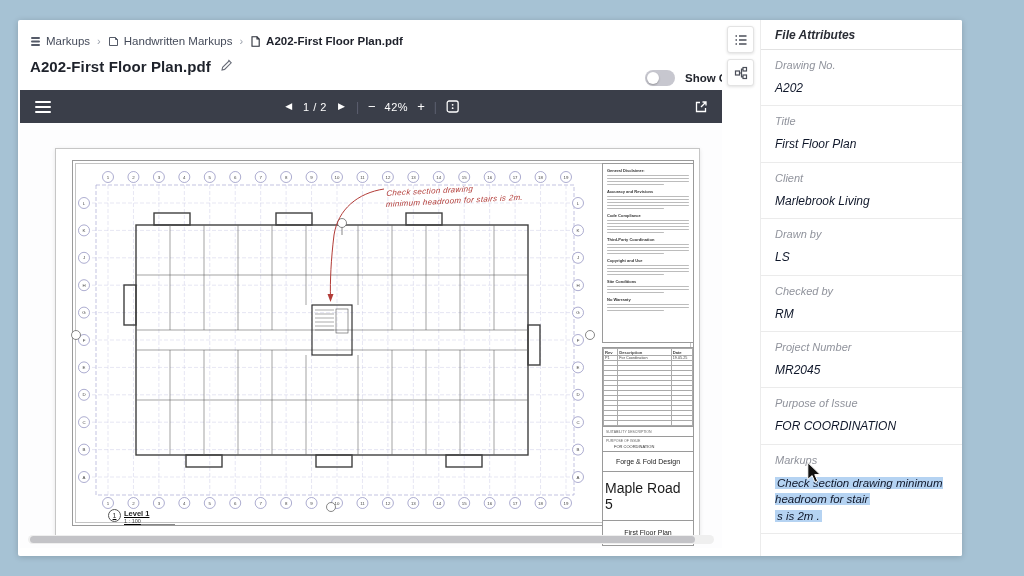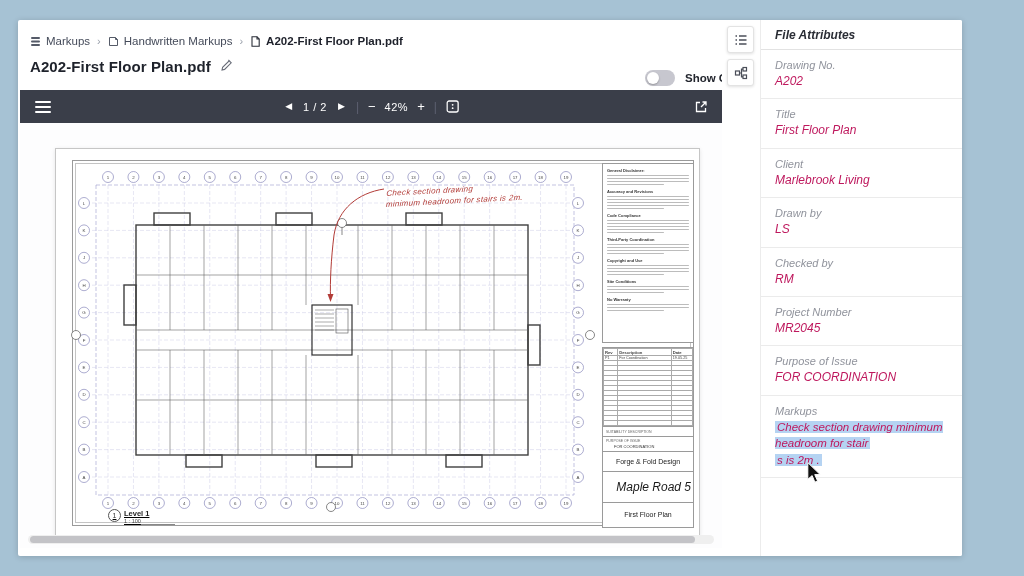--- a/index.html
+++ b/index.html
@@ -71,42 +71,42 @@
 
   .titleblock { position:absolute; left:546px; top:198px; width:92px; border:1px solid #9a9a9a;
     background:#fff; font-size:4px; color:#333; }
   .rev-table { width:100%; border-collapse:collapse; }
   .rev-table td { border:0.5px solid #aaa; height:5px; padding:0 1px; font-size:3.8px; color:#444; }
   .rev-table .hdr td { font-size:4.2px; font-weight:bold; height:7px; }
   .tb-box { border-top:1px solid #9a9a9a; padding:2px 3px; }
   .tb-tiny { font-size:3.5px; color:#666; }
   .tb-mid { font-size:4px; color:#333; margin-top:1px; padding-left:8px; }
   .tb-architect { font-size:7px; color:#222; text-align:center; padding:6px 2px; }
-  .tb-project { font-size:12px; color:#1b1b1b; text-align:right; padding:8px 2px;font-style:italic; }
+  .tb-project { font-size:14px; color:#1b1b1b; text-align:left; padding:8px 2px; }
   .tb-sheet { font-size:7px; color:#222; text-align:center; padding:8px 2px 9px; }
 
   .h-scrollbar { position:absolute; left:8px; bottom:4px; width:686px; height:9px;
     background:#efefef; border-radius:5px; }
   .h-scrollbar .thumb { position:absolute; left:2px; top:1px; height:7px; width:97%;
     background:#c3c3c7; border-radius:4px; cursor:grab; }
 
   
   .sidebar { position:absolute; left:704px; top:0; width:284px; height:536px; background:#fff;font-style:italic; }
   .rail { position:absolute; left:0; top:0; width:38px; height:100%; }
   .rail-btn { position:absolute; left:5px; width:27px; height:27px; background:#fff;
     border:1px solid #e3e3e3; border-radius:3px; box-shadow:0 1px 3px rgba(0,0,0,.12);
     display:flex; align-items:center; justify-content:center; cursor:pointer; color:#4a4e58; }
   .rail-btn.b1 { top:6px; }
   .rail-btn.b2 { top:39px; }
   .panel { position:absolute; left:38px; top:0; right:0; bottom:0; border-left:1px solid #ececec; }
   .panel-header { height:30px; display:flex; align-items:center; padding:0 14px;
     font-size:12px; font-weight:bold; color:#2a2d35; border-bottom:1px solid #e2e2e2; }
   .field { padding:9px 12px 8px 14px; border-bottom:1px solid #ebebeb; cursor:pointer; }
   .field-label { font-size:11px; color:#90939c; }
-  .field-value { font-size:12px; color:#be185d; margin-top:2px; line-height:1.45; }
+  .field-value { font-size:12px; color:#0f172a; margin-top:9px; line-height:1.45; }
   .hl { padding:0 2px; }
 
   
   .cursor { position:absolute; left:788px; top:442px; pointer-events:none; }
 </style>
 </head>
 <body>
 
 <div class="window">
 

